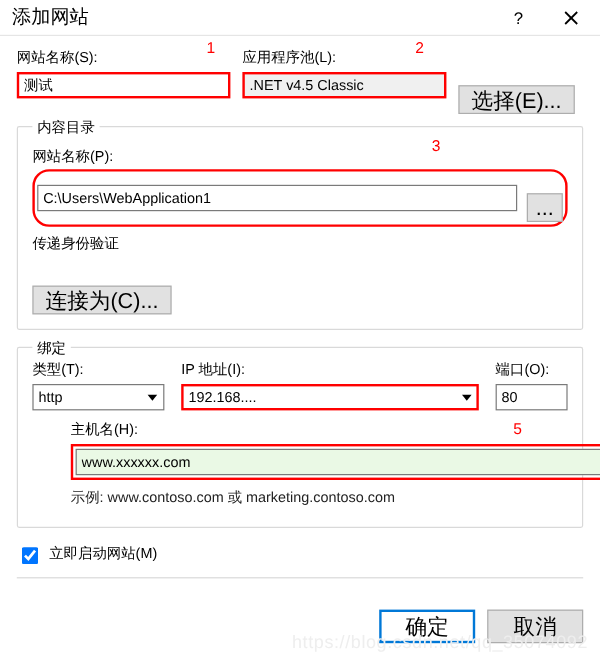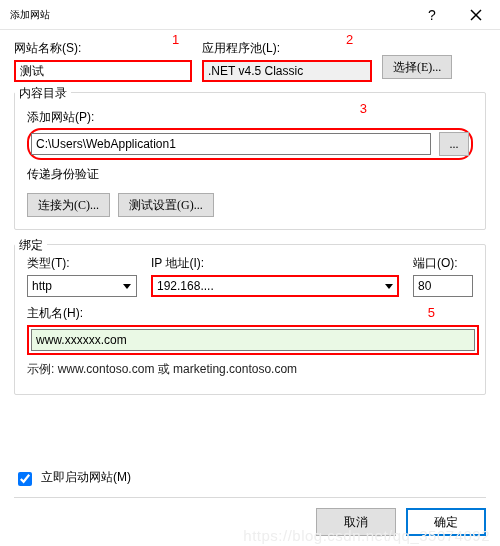--- a/index.html
+++ b/index.html
@@ -14,48 +14,48 @@
   }
   .titlebar {
     height: 30px;
     background: #fff;
     border-bottom: 1px solid #e5e5e5;
     display: flex;
     align-items: center;
     padding-left: 10px;
     position: relative;
   }
-  .titlebar .title { font-size: 10px; }
+  .titlebar .title { font-size: 16px; }
   .titlebar .help {
     position: absolute; right: 48px; top: 0; width: 40px; height: 30px;
     display: flex; align-items: center; justify-content: center; font-size: 14px;
   }
   .titlebar .close {
     position: absolute; right: 0; top: 0; width: 48px; height: 30px;
     display: flex; align-items: center; justify-content: center; font-size: 16px;
     color: #000;
   }
   .body { padding: 10px 14px 0 14px; position: relative; }
   .row { display: flex; align-items: flex-start; gap: 10px; margin-bottom: 6px; }
   .col { flex: 1; }
   .label { display: block; margin-bottom: 3px; }
   .textbox {
     width: 100%; height: 22px; border: 1px solid #7a7a7a; padding: 2px 4px;
     font-family: inherit; font-size: 12px; background: #fff;
   }
   .btn {
     height: 24px; border: 1px solid #adadad; background: #e1e1e1;
-    font-family: Liberation Serif, serif; font-size: 12px; padding: 0 10px; cursor: pointer;
+    font-family: Liberation Sans, sans-serif; font-size: 18px; padding: 0 10px; cursor: pointer; margin-top: 16px;
   }
   .fieldset {
     border: 1px solid #d9d9d9; border-radius: 2px; padding: 10px 12px 12px 12px;
     margin: 10px 0 14px 0; position: relative;
   }
   .fieldset .legend {
-    position: absolute; top: -8px; left: 0; background: #fff; padding: 0 4px;
+    position: absolute; top: -8px; left: 12px; background: #fff; padding: 0 4px;
   }
   .subgroup-label { margin: 6px 0 2px 0; }
   .path-row { display: flex; gap: 8px; align-items: center; }
   .path-row .textbox { flex: 1; }
   .dots-btn { width: 30px; padding: 0; }
   .actions-row { display: flex; gap: 8px; margin-top: 10px; }
   .annot { position: absolute; color: #ff0000; font-size: 13px; pointer-events: none; }
   .redbox { border: 2px solid #ff0000; }
   .select { appearance: none; -webkit-appearance: none; padding-right: 18px; }
   .select-wrap { position: relative; }
@@ -120,30 +120,29 @@
     </div>
     <div style="padding-top:15px;">
       <button class="btn">选择(E)...</button>
     </div>
   </div>
 
   <div class="fieldset">
     <span class="legend">内容目录</span>
     <span class="annot" style="top:8px; right:118px;">3</span>
 
-    <div class="subgroup-label">添加网站(P):</div>
+    <div class="subgroup-label">网站名称(P):</div>
     <div class="path-row redbox" style="padding:2px;border-radius:14px;">
       <input class="textbox" style="border: 1px solid rgb(122, 122, 122);" value="C:\Users\WebApplication1">
       <button class="btn dots-btn">...</button>
     </div>
 
     <div class="subgroup-label">传递身份验证</div>
     <div class="actions-row">
       <button class="btn">连接为(C)...</button>
-      <button class="btn">测试设置(G)...</button>
     </div>
   </div>
 
   <div class="fieldset" style="padding-bottom:16px;">
     <span class="legend">绑定</span>
 
     <div class="row" style="gap:14px;">
       <div style="width:110px;">
         <span class="label">类型(T):</span>
         <div class="select-wrap">
@@ -157,36 +156,36 @@
         <div class="ip-wrap">
           <input class="textbox redbox" style="padding-right: 20px;" value="192.168....">
         </div>
       </div>
       <div style="width:60px;">
         <span class="label">端口(O):</span>
         <input class="textbox" value="80" style="">
       </div>
     </div>
 
-    <div style="margin-top:8px; position:relative;">
+    <div style="margin-top:8px; position:relative;margin-left:32px;">
       <span class="label">主机名(H):</span>
       <span class="annot" style="top:0; right:38px;">5</span>
       <div class="redbox" style="padding:2px; width:452px;">
         <input class="textbox hostname" style="border: 1px solid rgb(122, 122, 122);" value="www.xxxxxx.com">
       </div>
       <div class="example">示例: www.contoso.com 或 marketing.contoso.com</div>
     </div>
   </div>
 
 </div>
 
 <div class="bottom-area">
   <div class="checkbox-row">
     <input type="checkbox" checked="" style="">
     <span>立即启动网站(M)</span>
   </div>
   <hr class="divider">
   <div class="dialog-buttons">
+    <button class="btn btn-primary">确定</button>
     <button class="btn">取消</button>
-    <button class="btn btn-primary">确定</button>
   </div>
   <div class="watermark">https://blog.csdn.net/qq_35074092</div>
 </div>
 
 </body></html>

